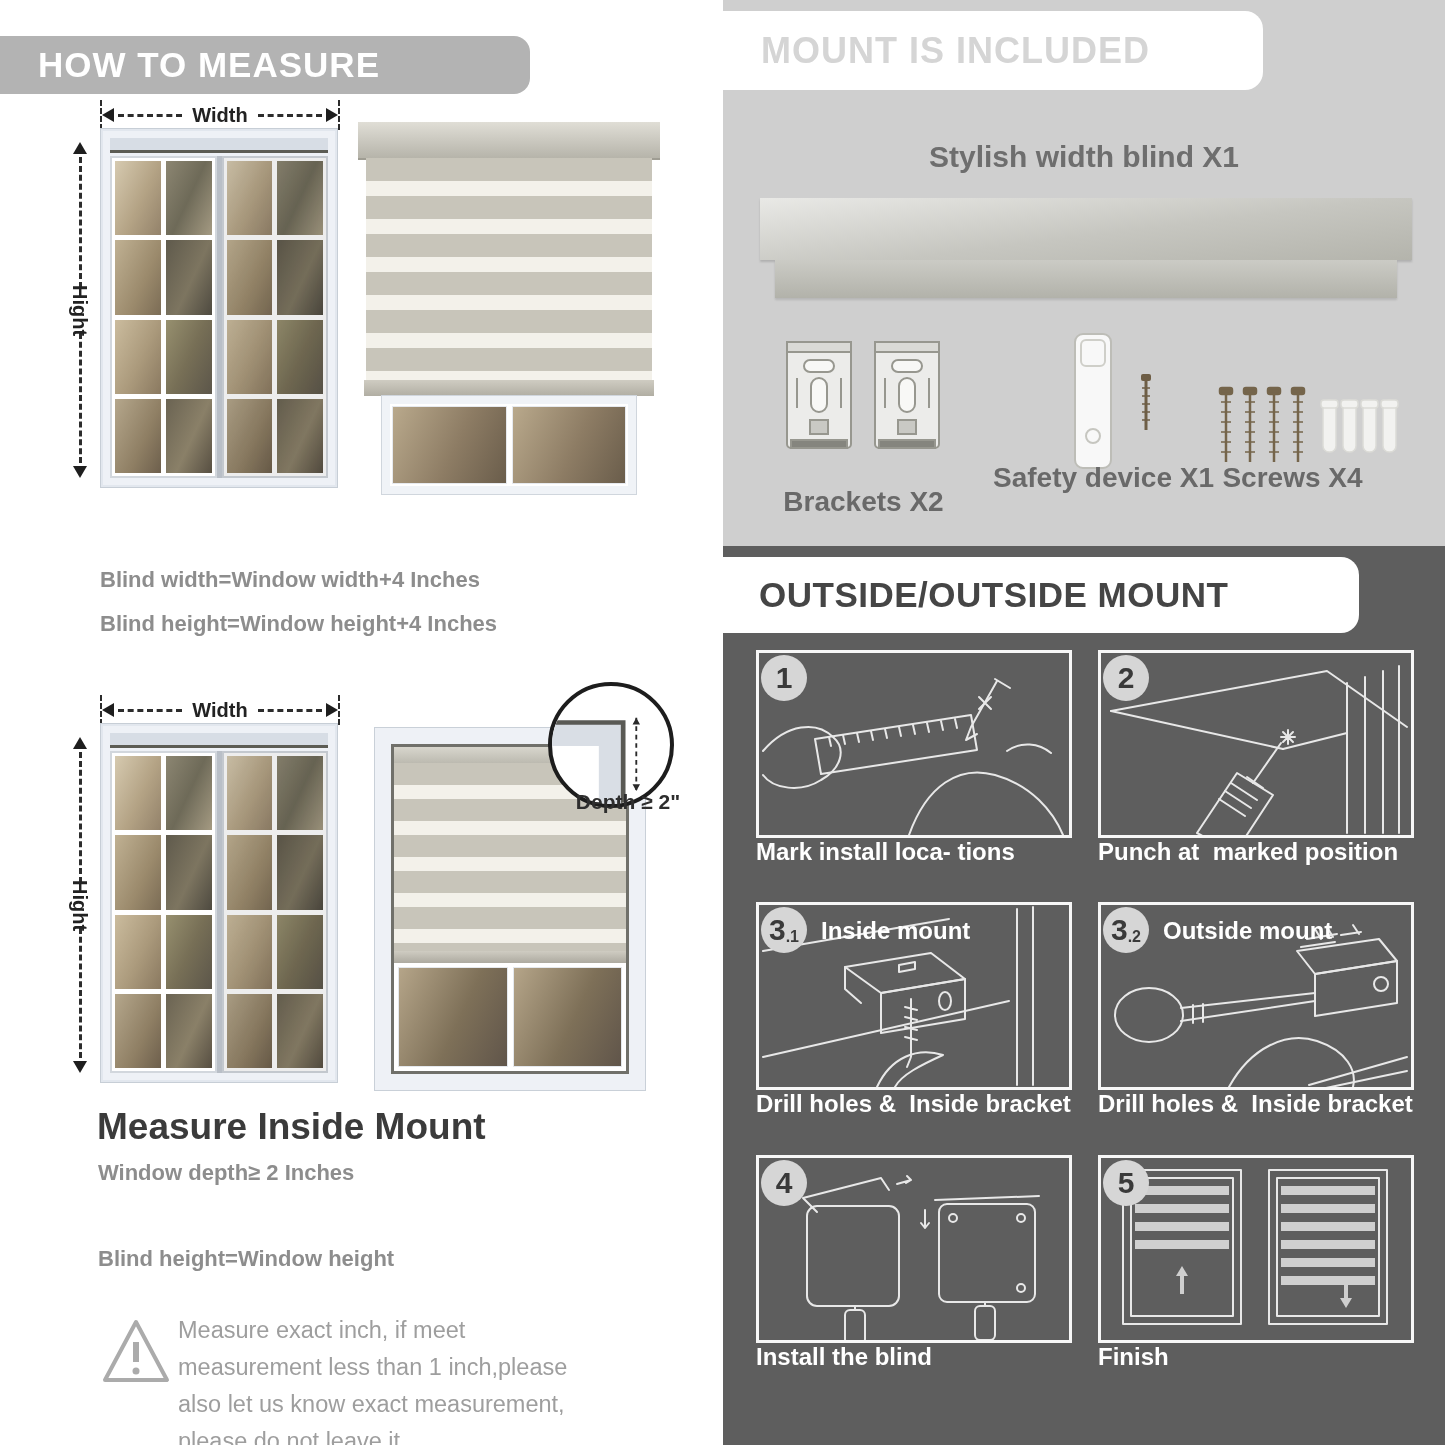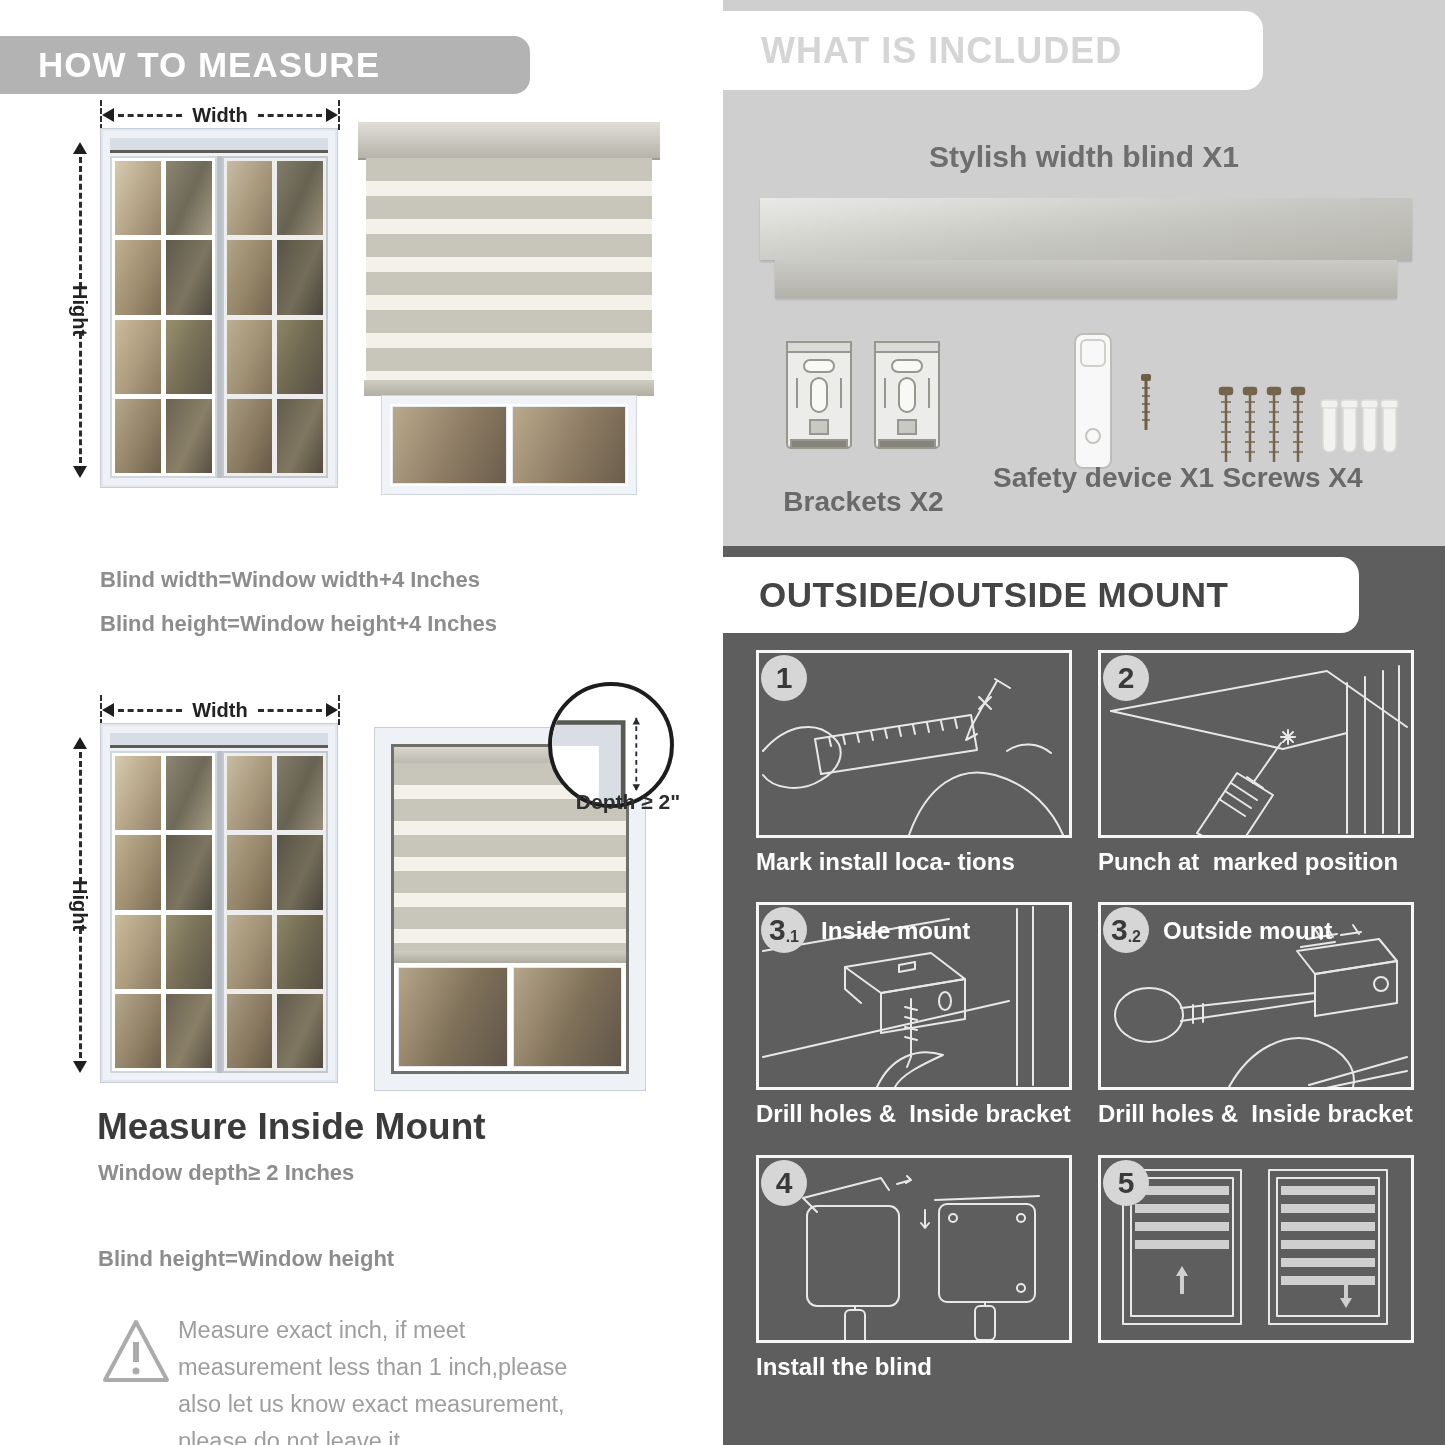--- a/index.html
+++ b/index.html
@@ -77,21 +77,21 @@
   .acc-label{font-size:28px;font-weight:bold;color:#696969;text-align:center;}
 
   .iom-bar{left:0;top:11px;width:600px;height:76px;background:#fff;border-radius:0 18px 18px 0;
            color:#454545;font-size:35px;font-weight:bold;line-height:76px;padding-left:36px;letter-spacing:.5px;}
   .step{width:316px;}
   .panel{height:188px;border:3px solid #f7f7f7;position:relative;box-sizing:border-box;}
   .badge{position:absolute;left:2px;top:2px;width:46px;height:46px;border-radius:50%;background:#d6d6d6;
          color:#3a3a3a;font-size:30px;font-weight:bold;display:flex;align-items:center;justify-content:center;}
   .badge .sub{font-size:16px;margin-top:14px;}
   .inline-label{position:absolute;left:62px;top:12px;color:#fff;font-size:24px;font-weight:bold;}
-  .caption{margin-top:10px;font-size:24px;font-weight:bold;color:#fff;white-space:pre-wrap;}
+  .caption{font-size:24px;font-weight:bold;color:#fff;white-space:pre-wrap;}
   .panel svg{position:absolute;inset:0;width:100%;height:100%;}
   .lineart{stroke:#e8e8e8;stroke-width:2;fill:none;stroke-linecap:round;stroke-linejoin:round;}
 </style>
 </head>
 <body>
 
 <div class="canvas">
 
   <div class="abs htm-bar">HOW TO MEASURE</div>
 
@@ -226,21 +226,21 @@
   <div class="abs" style="left:100px;top:1314px;width:72px;height:76px;">
     <svg viewBox="0 0 72 76" width="72" height="76">
       <path d="M36,8 L67,66 L5,66 Z" fill="none" stroke="#ababab" stroke-width="4" stroke-linejoin="round"></path>
       <line x1="36" y1="28" x2="36" y2="48" stroke="#ababab" stroke-width="6"></line>
       <circle cx="36" cy="57" r="3.5" fill="#ababab"></circle>
     </svg>
   </div>
   <div class="abs warn-text" style="left:178px;top:1312px;">Measure exact inch, if meet measurement less than 1 inch,please also let us know exact measurement, please do not leave it</div>
 
   <div class="abs right-top">
-    <div class="abs wii-bar">WHAT IS INCLUDED</div>
+    <div class="abs wii-bar">MOUNT IS INCLUDED</div>
     <div class="abs product-label">Stylish width blind X1</div>
     <div class="abs rail1"></div>
     <div class="abs rail2"></div>
 
     <div class="abs" style="left:60px;top:336px;width:160px;height:126px;">
       <svg viewBox="0 0 160 126" width="160" height="126">
         <g stroke="#97978f" stroke-width="2" fill="#ececea">
           <rect x="4" y="10" width="64" height="102" rx="4"></rect>
           <rect x="4" y="6" width="64" height="10" fill="#dadad6"></rect>
           <rect x="21" y="24" width="30" height="12" rx="6" fill="#f8f8f6"></rect>
@@ -468,15 +468,16 @@
               <rect x="180" y="118" width="94" height="9"></rect>
             <path d="M245,150 l-6,-10 h12 Z"></path>
             <rect x="243" y="126" width="4" height="18"></rect>
           </g>
         </svg>
         <div class="badge">
             <span>5</span>
             <span class="sub"></span>
           </div>
       </div>
+      <div class="caption">Finish</div>
     </div>
   </div>
 </div>
 
 </body></html>

